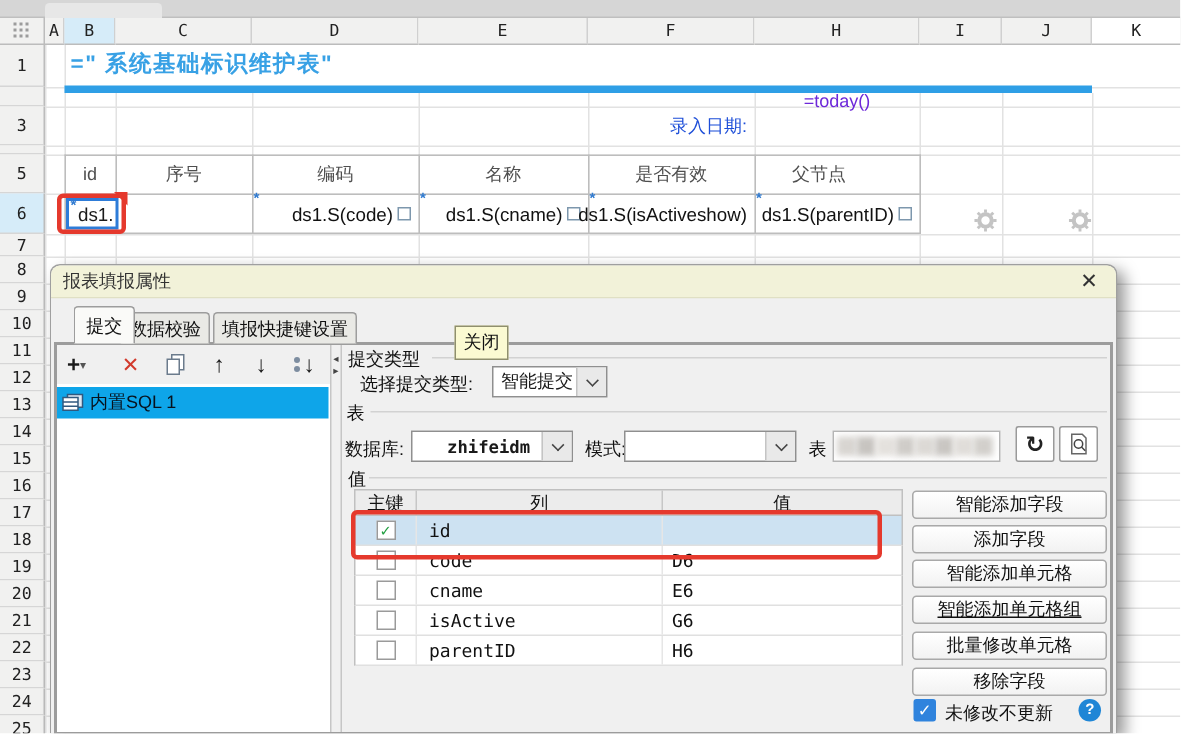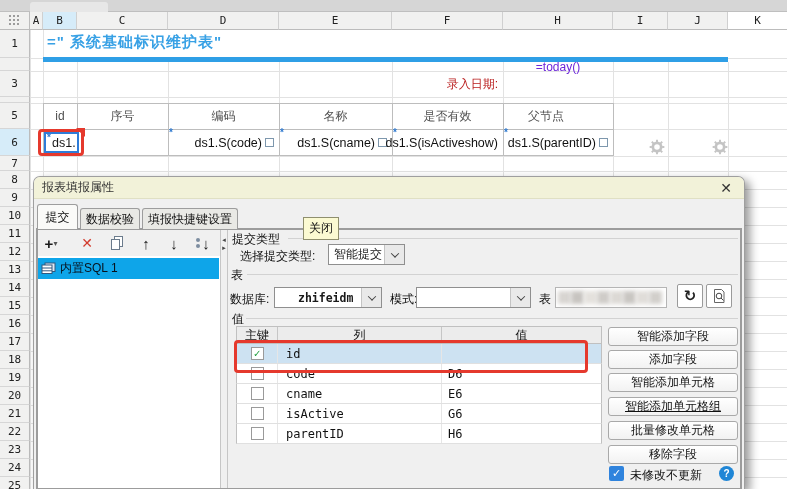--- a/index.html
+++ b/index.html
@@ -20,21 +20,21 @@
   .rowh{position:absolute;left:0;width:30px;background:#f1f1f0;border-right:1px solid #bcbcbc;border-bottom:1px solid #d6d6d6;
         display:flex;align-items:center;justify-content:center;font-family:"DejaVu Sans Mono",monospace;font-size:11px;color:#222;}
   .rowh.sel{background:#d6ecf9;}
   .vline{position:absolute;width:1px;background:#e2e2e2;}
   .hline{position:absolute;height:1px;background:#e2e2e2;}
   .vline.tb{background:#bdbdbd;}
   .hline.tb{background:#bdbdbd;}
   #titlecell{left:47px;top:33px;width:600px;height:24px;color:#38a1e5;font-weight:bold;font-size:15px;letter-spacing:1px;}
   #bluebar{left:43px;top:57px;width:685px;height:5px;background:#2f9fe6;}
   .cellc{position:absolute;display:flex;align-items:center;justify-content:center;color:#4f4f4f;}
-  .cellr{position:absolute;display:flex;align-items:center;justify-content:flex-end;color:#b91c1c;}
+  .cellr{position:absolute;display:flex;align-items:center;justify-content:flex-end;color:#1d4ed8;}
   .fcell{position:absolute;display:flex;align-items:center;justify-content:flex-end;gap:3px;padding-right:5px;color:#111;font-size:12.5px;}
   .fstar{position:absolute;left:1px;top:-2px;color:#2f7ad0;font-size:10px;font-weight:bold;}
   .wbox{width:9px;height:9px;border:1px solid #7d97ad;background:#fff;flex:0 0 auto;}
   #b6red{left:38px;top:129px;width:46px;height:27px;border:3px solid #e5392d;border-radius:4px;z-index:6;}
   #b6tri{left:76px;top:128px;width:0;height:0;border-top:9px solid #e5392d;border-left:9px solid transparent;z-index:7;}
   #b6cell{left:44px;top:132px;width:35px;height:21px;background:#fff;border:2px solid #2e7cd8;display:flex;align-items:center;padding-left:6px;font-size:12.5px;z-index:5;}
   .gear{position:absolute;width:16px;height:16px;}
   
   #dialog{left:33px;top:176px;width:712px;height:313px;background:#f0f0f0;border:1px solid #9f9f9f;border-bottom:none;
           border-radius:7px 7px 0 0;box-shadow:5px 4px 10px rgba(0,0,0,.40);z-index:20;}
@@ -267,21 +267,21 @@
       </g>
     </svg>
   </div>
 
   <div id="dialog" class="abs">
     <div id="titlebar" class="abs">
       <span class="t">报表填报属性</span>
       <span id="closebtn">✕</span>
     </div>
 
-    <div class="tab active" style="left:3px;top:27px;width:41px;height:25px;">
+    <div class="tab active" style="left:15px;top:27px;width:41px;height:25px;">
       <span>提交</span>
     </div>
     <div class="tab" style="left:46px;top:31px;width:60px;height:21px;">
       <span>数据校验</span>
     </div>
     <div class="tab" style="left:108px;top:31px;width:96px;height:21px;">
       <span>填报快捷键设置</span>
     </div>
 
     <div id="panel" class="abs"></div>

